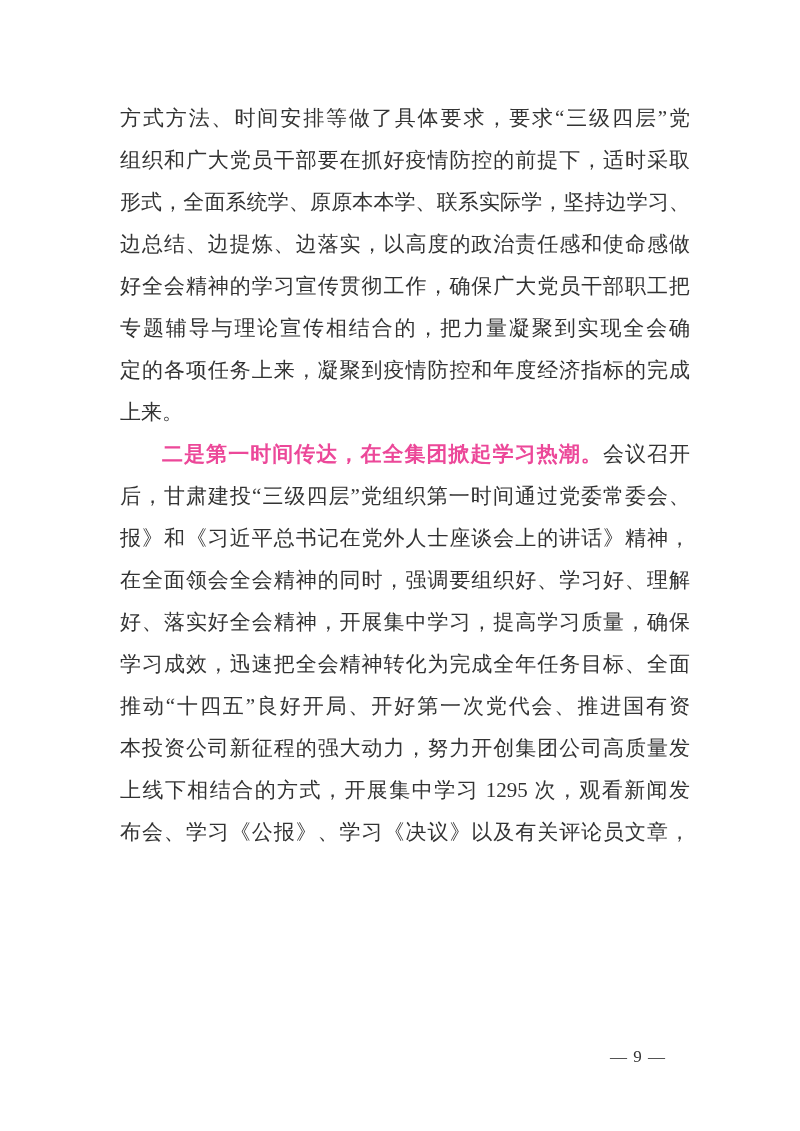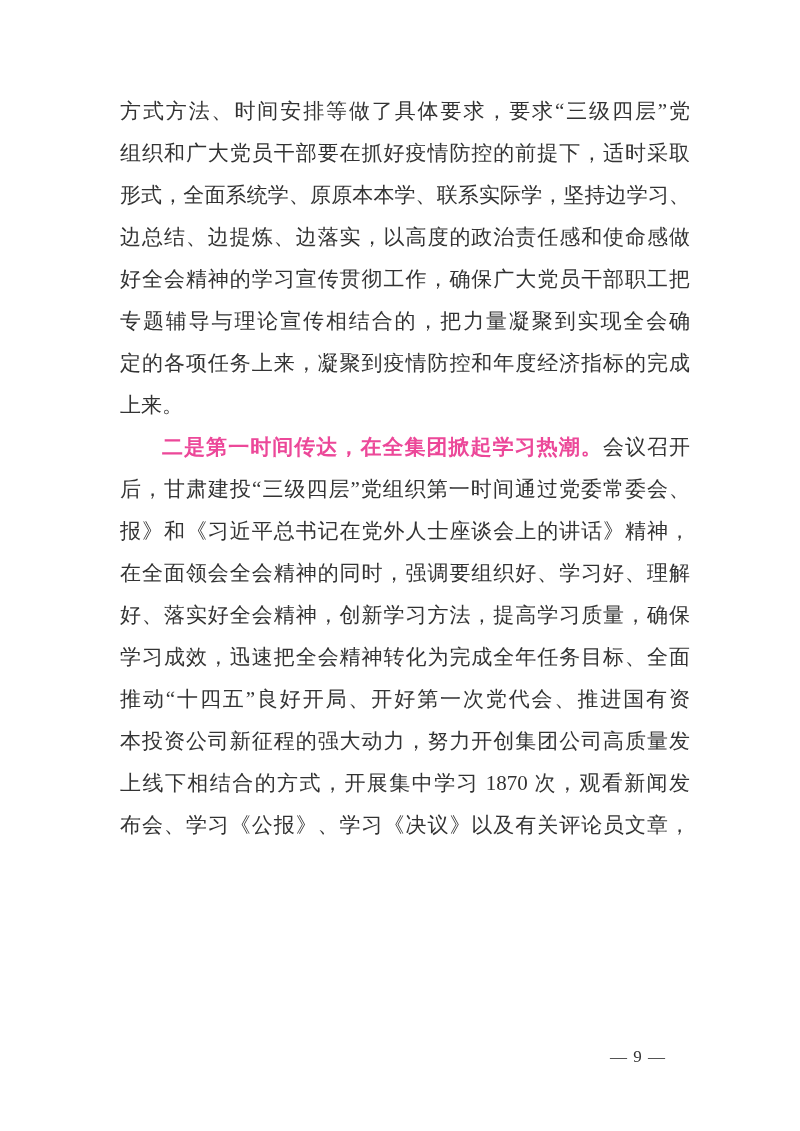--- a/index.html
+++ b/index.html
@@ -15,21 +15,21 @@
   .page {
     position: relative;
     width: 800px;
     height: 1131px;
     background: #ffffff;
     overflow: hidden;
   }
   .body-text {
     position: absolute;
     left: 120px;
-    top: 90px;
+    top: 97px;
     width: 570px;
     color: #333333;
     font-size: 21px;
     line-height: 42px;
   }
   .paragraph {
     margin: 0;
   }
   .line {
     height: 42px;
@@ -79,22 +79,22 @@
         <div class="line justify"><span class="seg-normal">好全会精神的学习宣传贯彻工作，确保广大党员干部职工把</span></div>
         <div class="line justify"><span class="seg-normal">专题辅导与理论宣传相结合的，把力量凝聚到实现全会确</span></div>
         <div class="line justify"><span class="seg-normal">定的各项任务上来，凝聚到疫情防控和年度经济指标的完成</span></div>
         <div class="line"><span class="seg-normal">上来。</span></div>
       </div>
       <div class="paragraph">
         <div class="line justify indent"><span class="seg-bold">二是第一时间传达，在全集团掀起学习热潮。</span><span class="seg-normal">会议召开</span></div>
         <div class="line justify"><span class="seg-normal">后，甘肃建投“三级四层”党组织第一时间通过党委常委会、</span></div>
         <div class="line justify"><span class="seg-normal">报》和《习近平总书记在党外人士座谈会上的讲话》精神，</span></div>
         <div class="line justify"><span class="seg-normal">在全面领会全会精神的同时，强调要组织好、学习好、理解</span></div>
-        <div class="line justify"><span class="seg-normal">好、落实好全会精神，创新学习方法，提高学习质量，确保</span></div>
+        <div class="line justify"><span class="seg-normal">好、落实好全会精神，开展集中学习，提高学习质量，确保</span></div>
         <div class="line justify"><span class="seg-normal">学习成效，迅速把全会精神转化为完成全年任务目标、全面</span></div>
         <div class="line justify"><span class="seg-normal">推动“十四五”良好开局、开好第一次党代会、推进国有资</span></div>
         <div class="line justify"><span class="seg-normal">本投资公司新征程的强大动力，努力开创集团公司高质量发</span></div>
-        <div class="line justify"><span class="seg-normal">上线下相结合的方式，开展集中学习 1870 次，观看新闻发</span></div>
+        <div class="line justify"><span class="seg-normal">上线下相结合的方式，开展集中学习 1295 次，观看新闻发</span></div>
         <div class="line justify"><span class="seg-normal">布会、学习《公报》、学习《决议》以及有关评论员文章，</span></div>
       </div>
     </div>
   <div class="footer-page-number">— 9 —</div>
 </div>
 
 </body></html>

